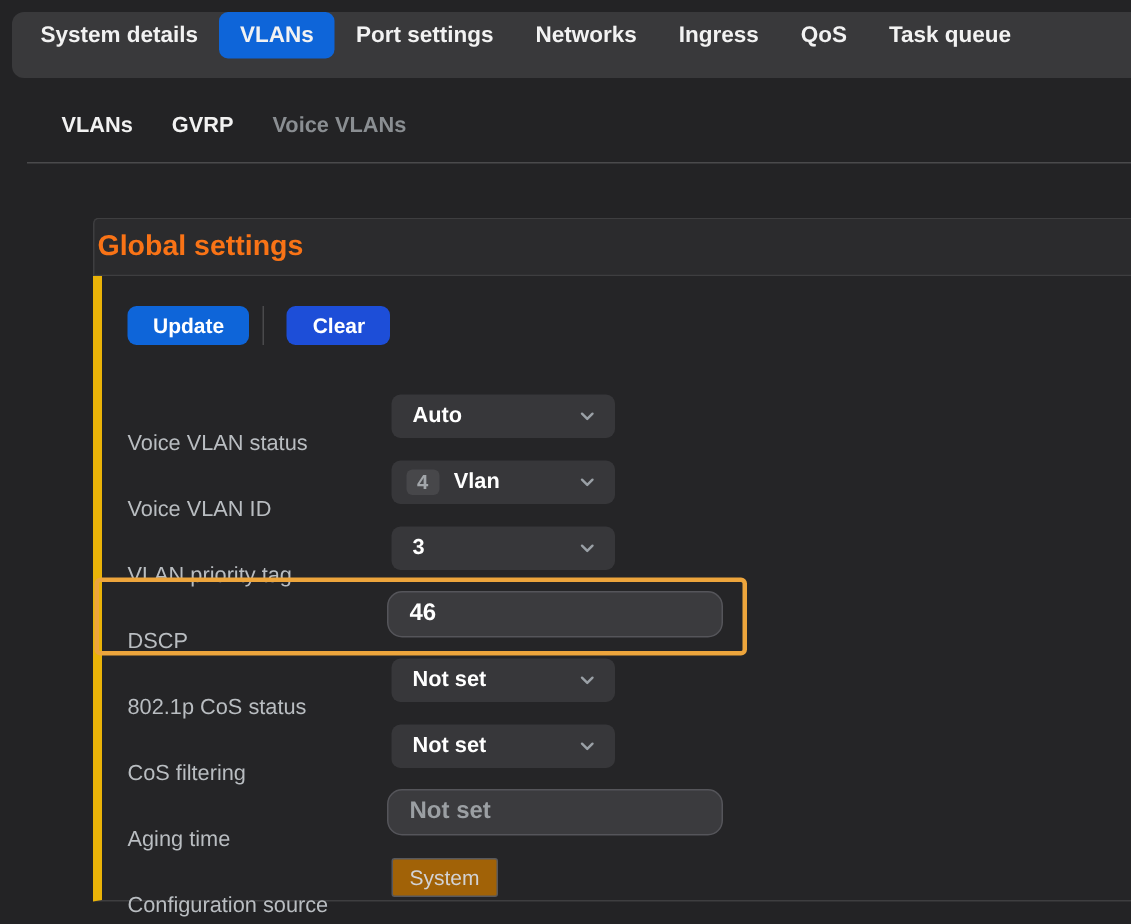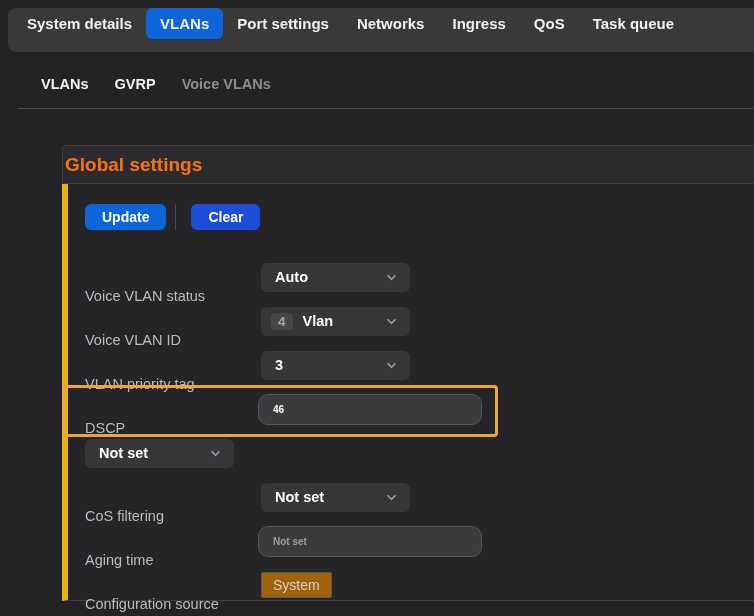--- a/index.html
+++ b/index.html
@@ -101,21 +101,21 @@
     background:#47474a; color:#a2a6aa;
     font-size:13.5px; font-weight:700;
     border-radius:4px; padding:1px 7px;
     margin:0 10px 0 -4px;
   }
   .textbox {
     width:224px; height:31px; margin-left:-3px;
     background:#3b3b3e; border:1px solid #55555a; border-radius:10px;
     padding:0 14px;
     font-family:"Liberation Sans", sans-serif;
-    font-size:10px; font-weight:700; color:#ffffff;
+    font-size:16px; font-weight:700; color:#ffffff;
     outline:none;
   }
   .textbox::placeholder { color:#9b9fa3; font-weight:700; opacity:1; }
   .row-highlight {
     position:absolute; left:-22px; top:-9px;
     width:435px; height:52px;
     border:3px solid #eda53c; border-radius:4px;
     pointer-events:none;
   }
   .static-badge {
@@ -194,20 +194,21 @@
       </div>
     </div>
 
     <div class="form-row">
       <div class="row-highlight"></div>
       <div class="form-label">DSCP</div>
       <input class="textbox" type="text" value="46" style="">
     </div>
 
     <div class="form-row">
+      <div class="form-label">802.1p CoS status</div>
       <div class="select">
         <span class="sel-value">Not set</span>
         <span class="chev">
           <svg width="13" height="13" viewBox="0 0 13 13">
               <path d="M3 4.8 L6.5 8.3 L10 4.8" stroke="#9aa0a6" stroke-width="1.6" fill="none" stroke-linecap="round" stroke-linejoin="round"></path>
             </svg>
         </span>
       </div>
     </div>
 

